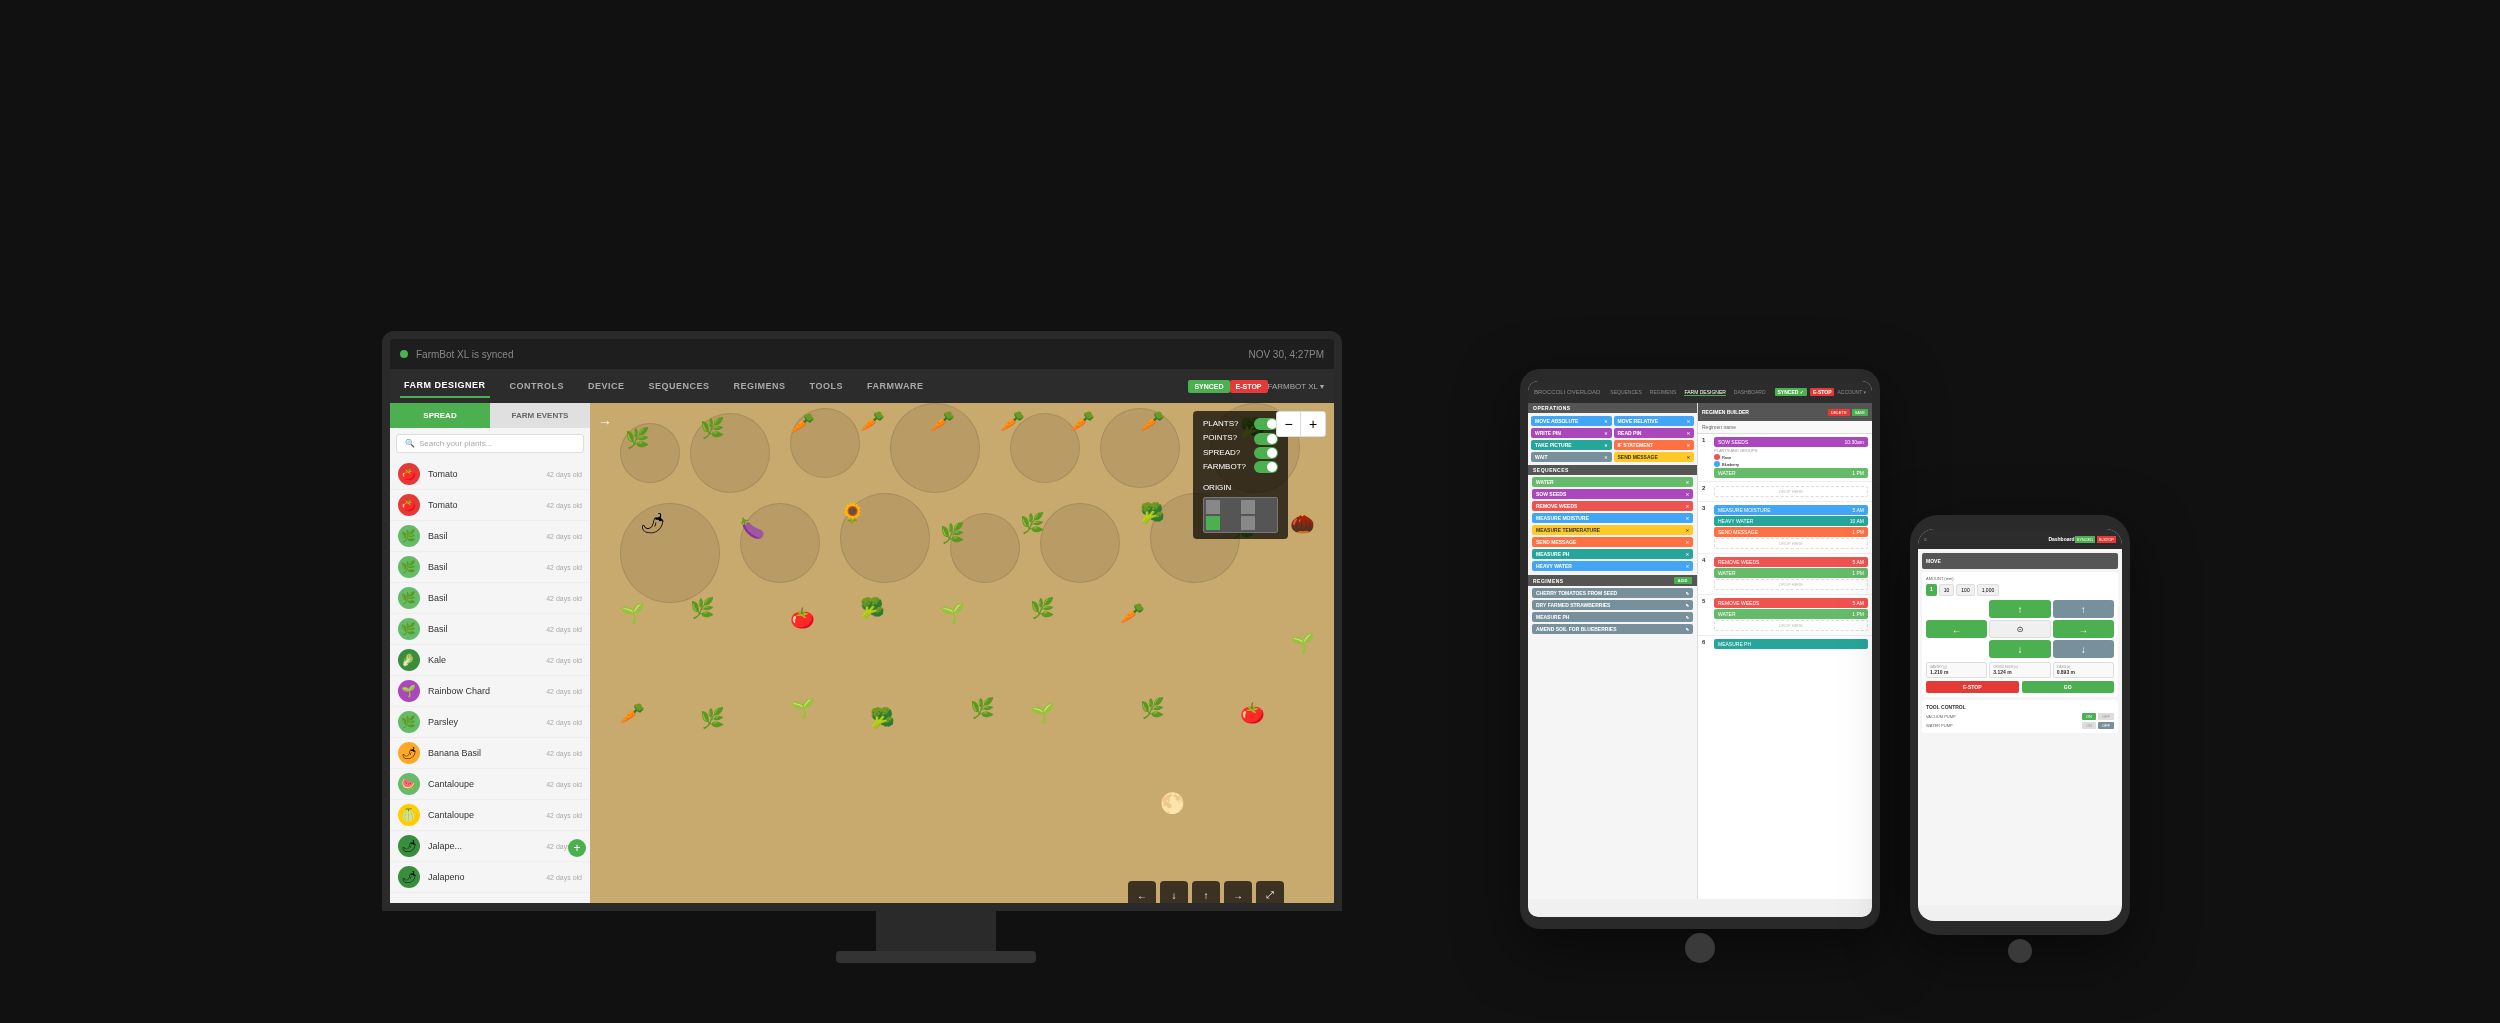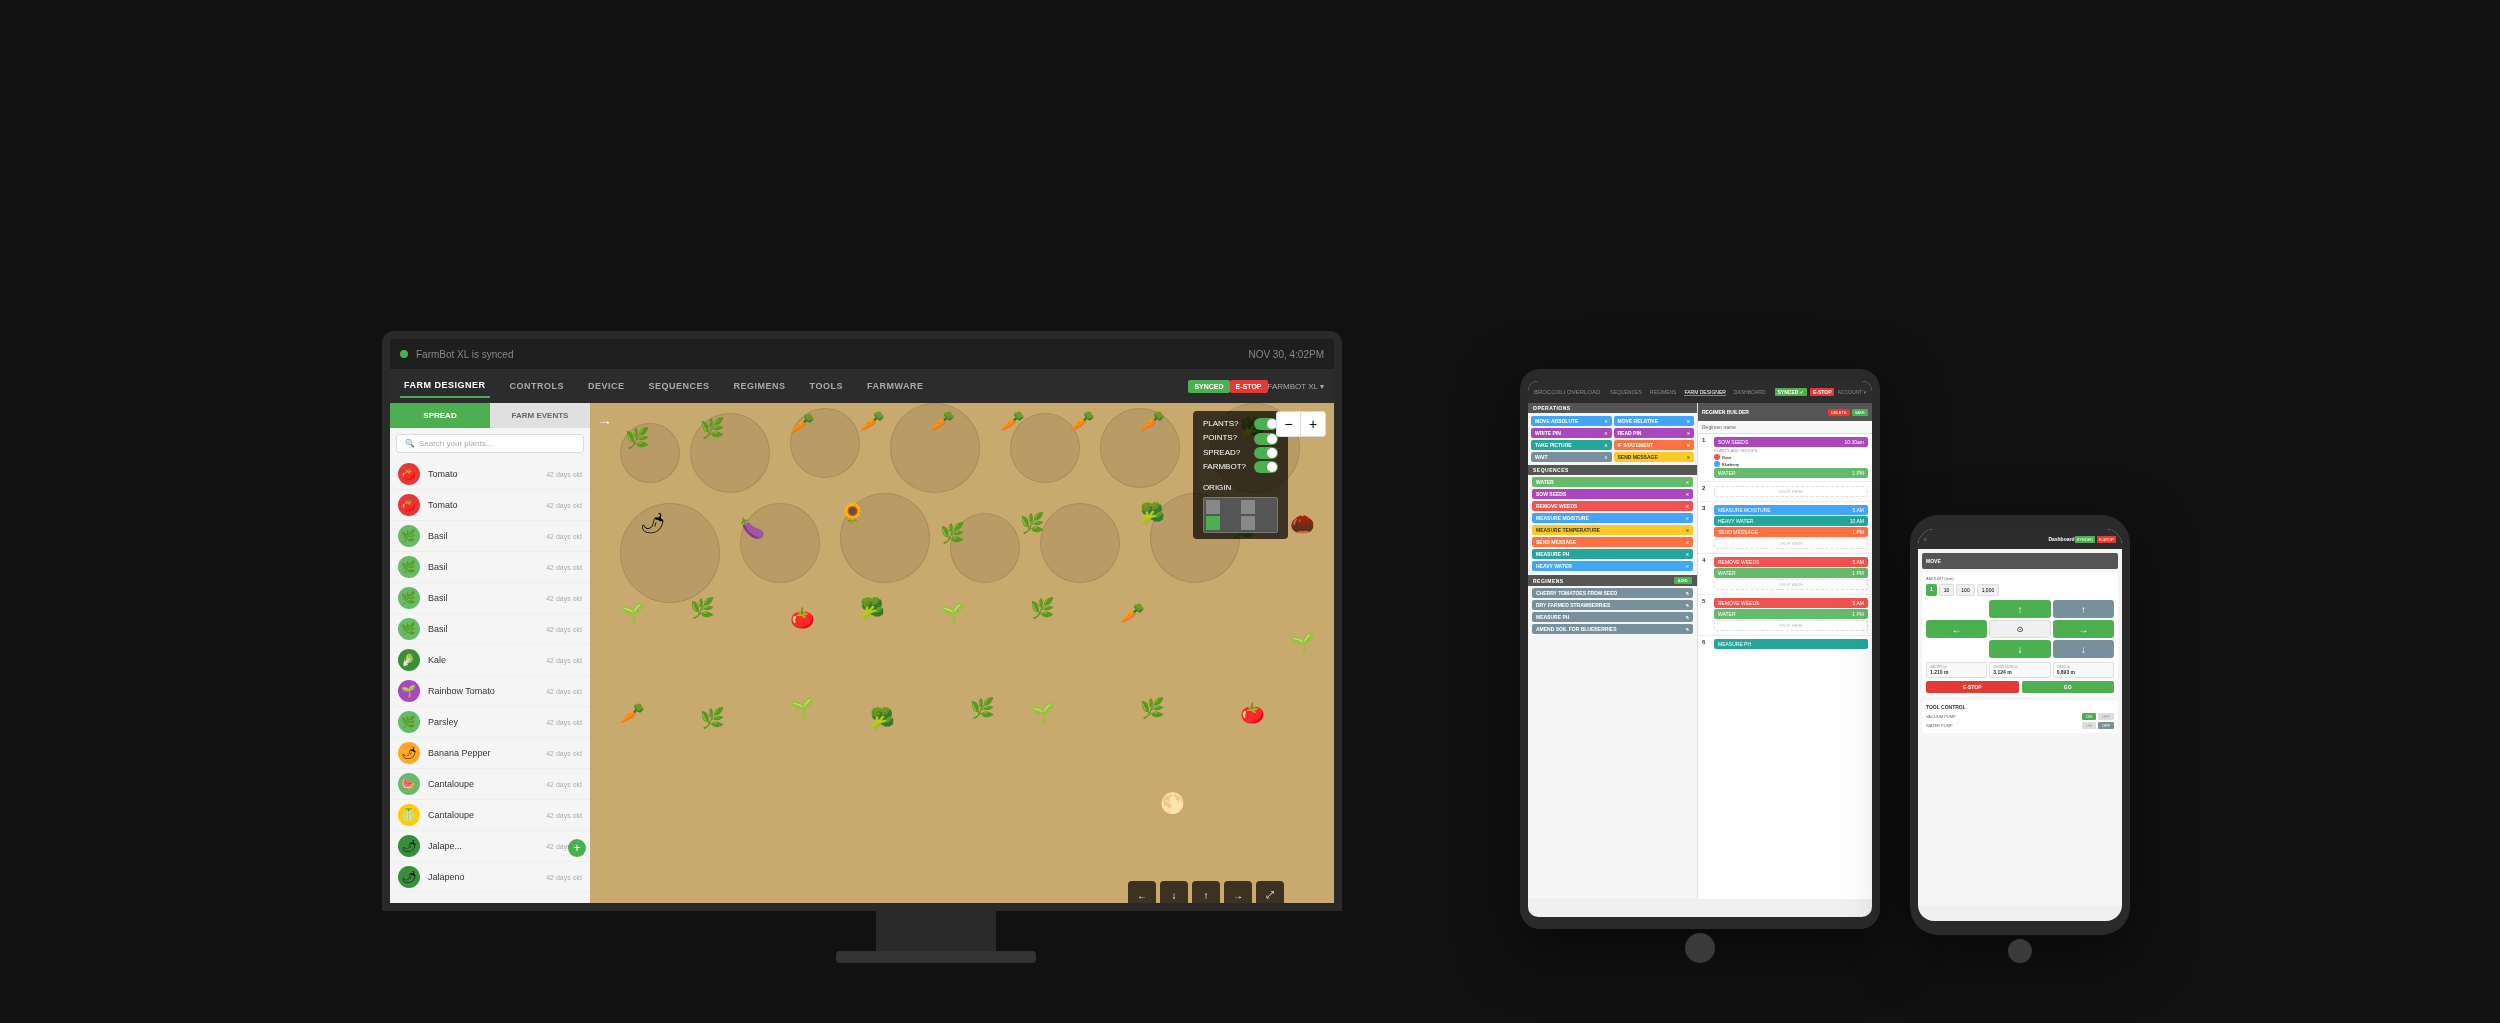--- a/index.html
+++ b/index.html
@@ -527,21 +527,21 @@
 <body>
 
 <div class="scene">
 
   <div class="monitor">
     <div class="monitor-screen">
 
       <div class="topbar">
         <div class="topbar-dot"></div>
         <span class="topbar-title">FarmBot XL is synced</span>
-        <span class="topbar-time">NOV 30, 4:02PM</span>
+        <span class="topbar-time">NOV 30, 4:27PM</span>
       </div>
 
       <div class="nav">
         <span class="nav-item active">FARM DESIGNER</span>
         <span class="nav-item">CONTROLS</span>
         <span class="nav-item">DEVICE</span>
         <span class="nav-item">SEQUENCES</span>
         <span class="nav-item">REGIMENS</span>
         <span class="nav-item">TOOLS</span>
         <span class="nav-item">FARMWARE</span>
@@ -594,31 +594,31 @@
               <span class="plant-name">Basil</span>
               <span class="plant-age">42 days old</span>
             </div>
             <div class="plant-item">
               <div class="plant-icon kale">🥬</div>
               <span class="plant-name">Kale</span>
               <span class="plant-age">42 days old</span>
             </div>
             <div class="plant-item">
               <div class="plant-icon chard">🌱</div>
-              <span class="plant-name">Rainbow Tomato</span>
+              <span class="plant-name">Rainbow Chard</span>
               <span class="plant-age">42 days old</span>
             </div>
             <div class="plant-item">
               <div class="plant-icon parsley">🌿</div>
               <span class="plant-name">Parsley</span>
               <span class="plant-age">42 days old</span>
             </div>
             <div class="plant-item">
               <div class="plant-icon pepper">🌶</div>
-              <span class="plant-name">Banana Pepper</span>
+              <span class="plant-name">Banana Basil</span>
               <span class="plant-age">42 days old</span>
             </div>
             <div class="plant-item">
               <div class="plant-icon watermelon">🍉</div>
               <span class="plant-name">Cantaloupe</span>
               <span class="plant-age">42 days old</span>
             </div>
             <div class="plant-item">
               <div class="plant-icon cantaloupe">🍈</div>
               <span class="plant-name">Cantaloupe</span>

